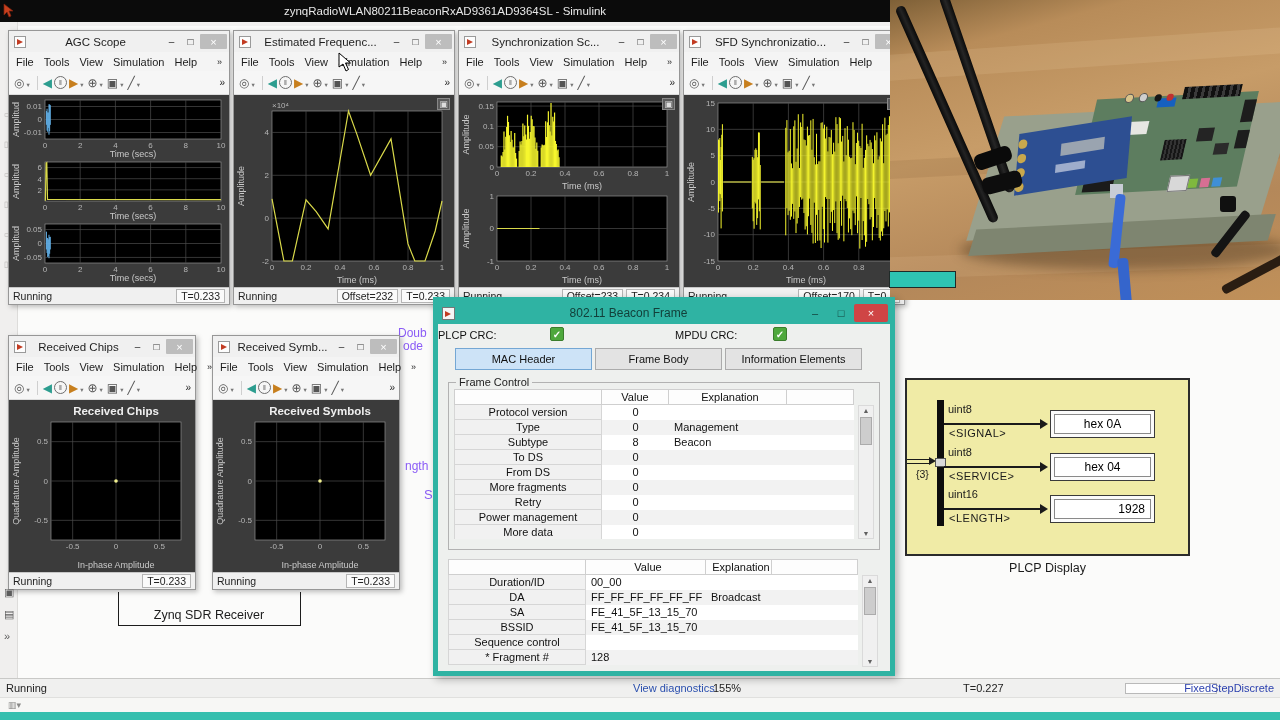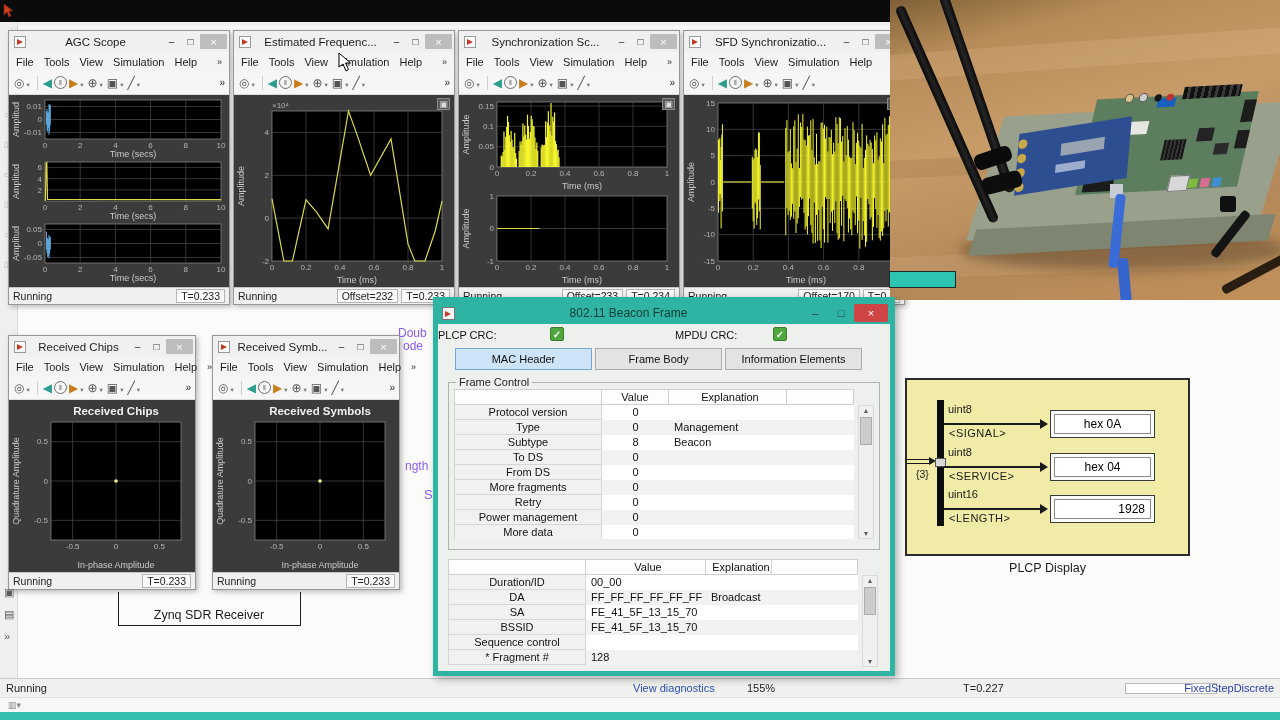--- a/index.html
+++ b/index.html
@@ -174,21 +174,21 @@
   .eth2 { left:229px; top:258px; width:11px; height:46px; background:#3565cc; transform:rotate(-5deg); border-radius:4px; }
   .pwr0 { left:330px; top:196px; width:16px; height:16px; background:#101010; border-radius:3px; }
   .pwr1 { left:336px; top:206px; width:9px; height:56px; background:#141414; transform:rotate(38deg); border-radius:4px; }
   .pwr2 { left:360px; top:238px; width:9px; height:72px; background:#2a1d12; transform:rotate(62deg); border-radius:4px; }
 
   
   #statusbar { position:absolute; left:0; top:678px; width:1280px; height:19px; background:#f0f0ef; border-top:1px solid #c9c9c7; z-index:8; font-size:11px; color:#222; }
   #statusbar span { position:absolute; top:3px; white-space:nowrap; }
   #sb-running { left:6px; }
   #sb-diag { left:633px; color:#2a4fae; }
-  #sb-zoom { left:713px;margin-left:34px; }
+  #sb-zoom { left:713px; }
   #sb-time { left:963px; }
   #sb-progress { position:absolute; left:1125px; top:4px; width:92px; height:11px; background:#fdfdfd; border:1px solid #b9b9b9; }
   #sb-solver { right:6px; color:#2a3fae; }
   #substatus { position:absolute; left:0; top:697px; width:1280px; height:15px; background:#f7f7f5; border-top:1px solid #e0e0de; z-index:8; }
   #substatus .ic { position:absolute; left:8px; top:2px; font-size:9px; color:#8a8a88; }
   #teal-bottom { position:absolute; left:0; top:712px; width:1280px; height:8px; background:#35bfae; z-index:8; }
 
   
   #cursor { position:absolute; left:338px; top:52px; z-index:40; }
 </style>
@@ -218,20 +218,21 @@
   <div id="dock-ics">
     <span class="dock-ic">▣</span>
     <span class="dock-ic">▤</span>
     <span class="dock-ic">»</span>
   </div>
 
   <div id="main-titlebar">
     <svg id="app-icon" width="14" height="15">
       <polygon points="1,1 1,12 4,9 6,14 8,13 6,8 10,8" fill="#c8401e" stroke="#7c2310" stroke-width="0.7"></polygon>
     </svg>
+    <span class="ttl">zynqRadioWLAN80211BeaconRxAD9361AD9364SL - Simulink</span>
   </div>
 
   <div id="plcp">
     <div class="dx"></div>
     <div class="in-line"></div>
     <div class="in-arrow"></div>
     <div class="dx-port"></div>
     <span class="pmult">{3}</span>
 
     <span class="ptype" style="top:23px">uint8</span>

